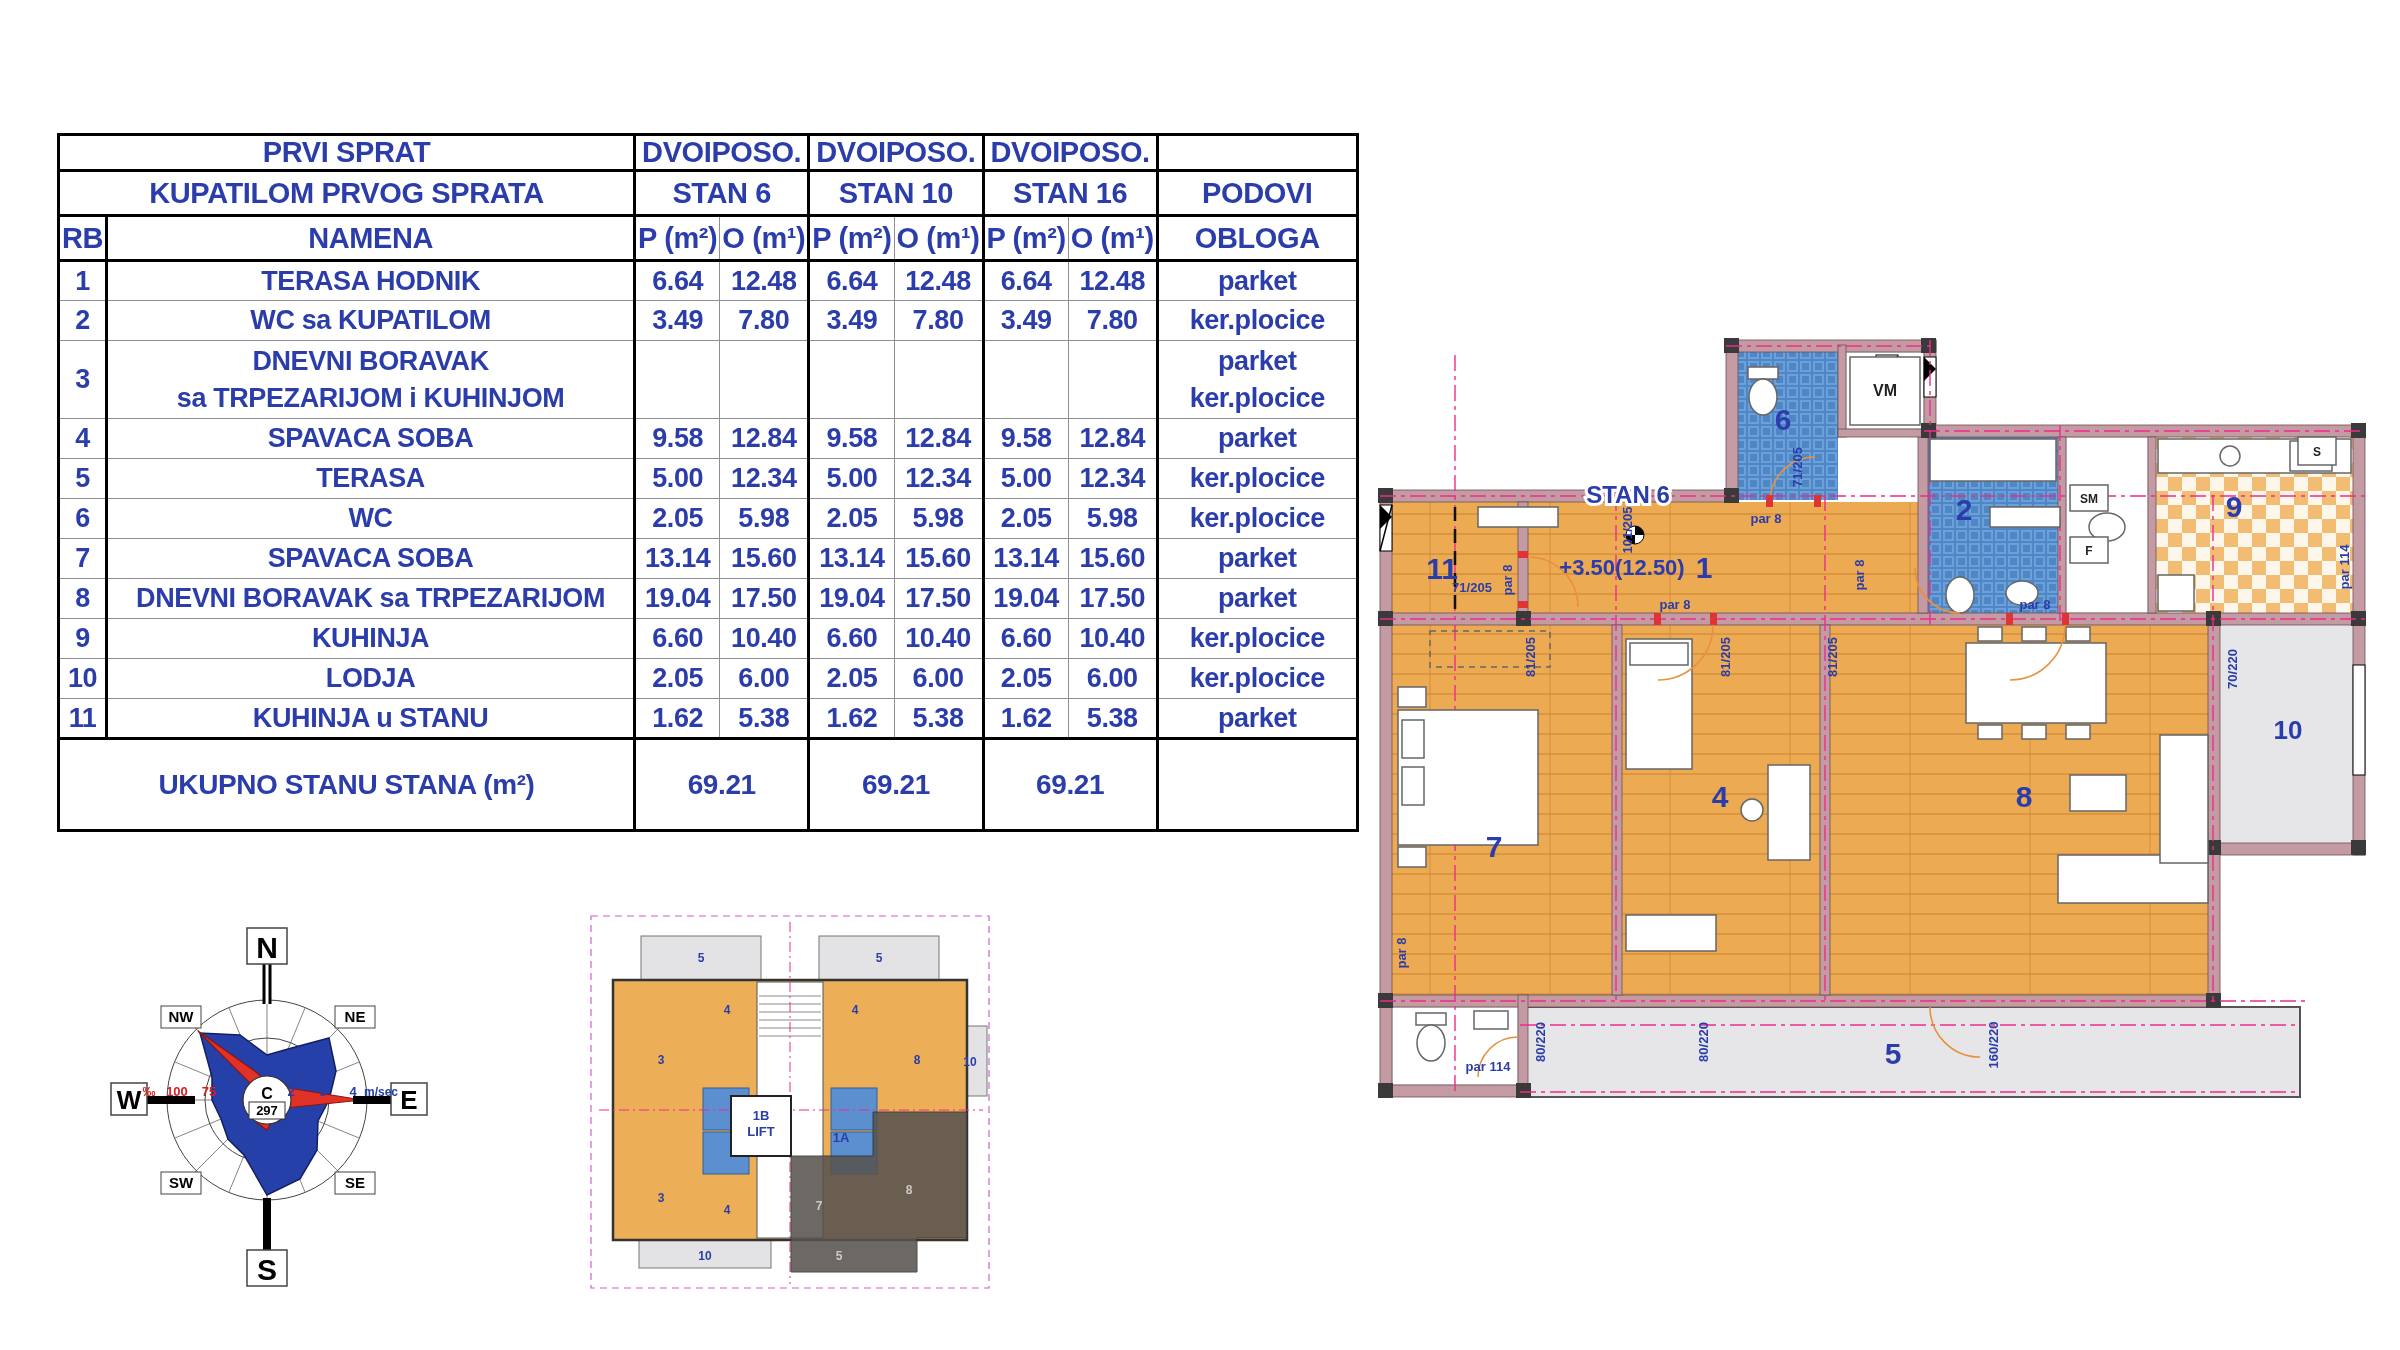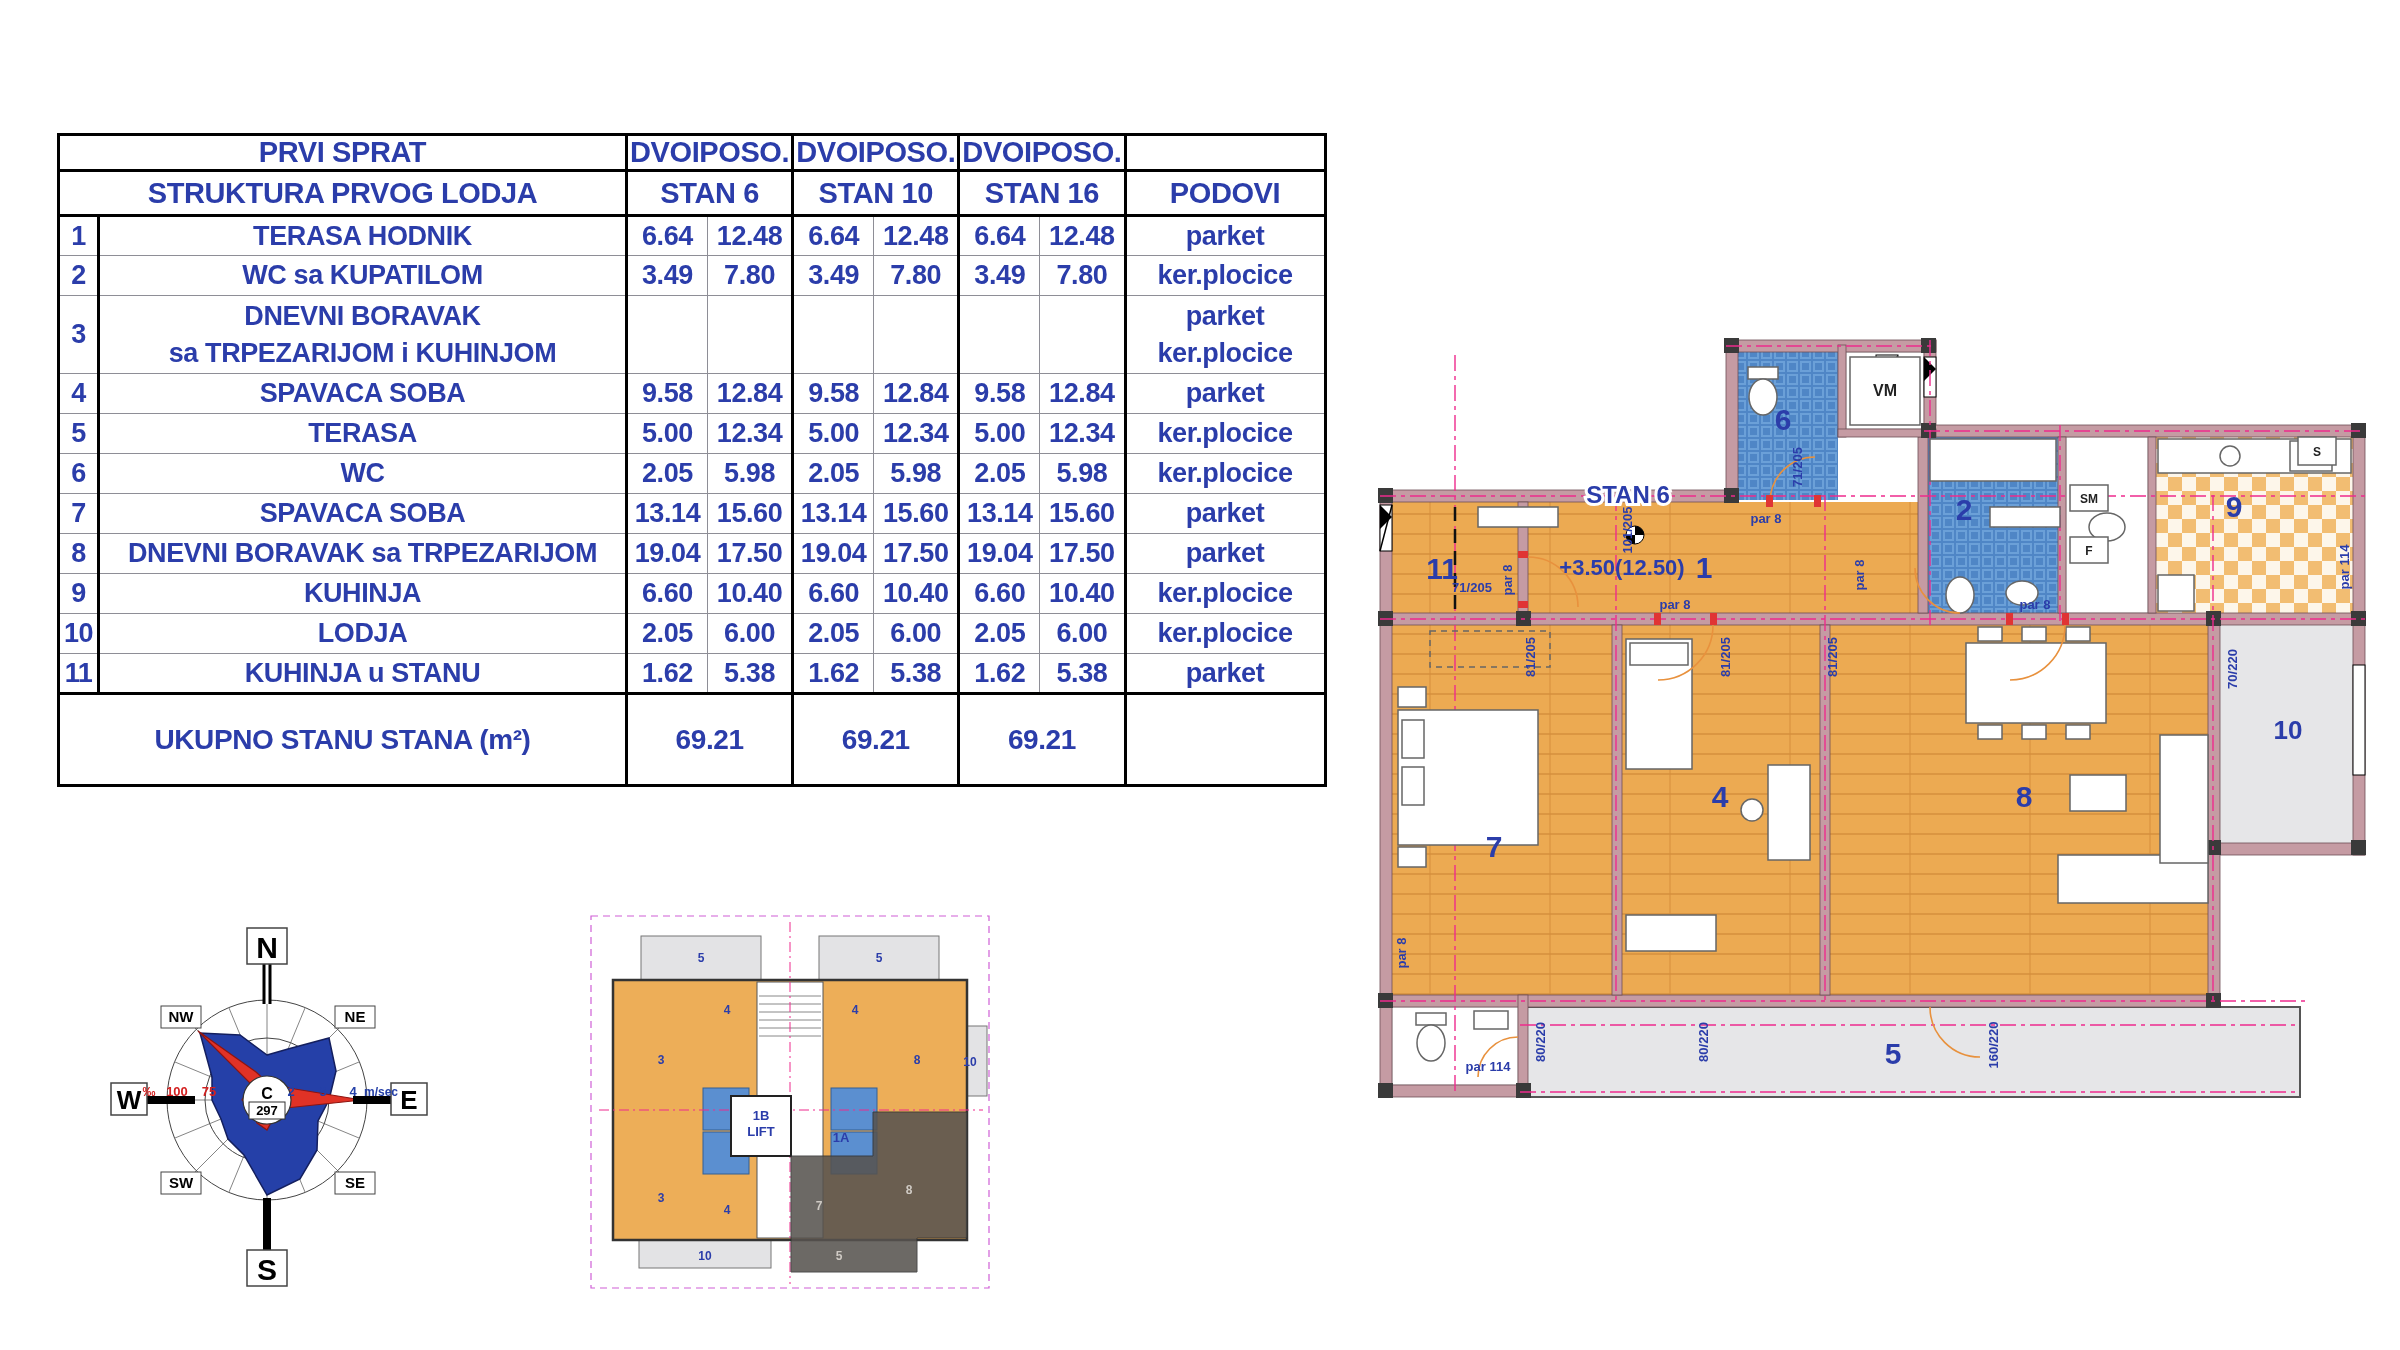--- a/index.html
+++ b/index.html
@@ -45,25 +45,36 @@
     </colgroup>
     <tbody>
         <tr class="h" style="height:27px">
       <td colspan="2" class="bR bB">PRVI SPRAT</td>
       <td colspan="2" class="bR bB">DVOIPOSO.</td>
       <td colspan="2" class="bR bB">DVOIPOSO.</td>
       <td colspan="2" class="bR bB">DVOIPOSO.</td>
       <td class="bB"></td>
     </tr>
     <tr class="h" style="height:45px">
-      <td colspan="2" class="bR bB">STRUKTURA PRVOG LODJA</td>
+      <td colspan="2" class="bR bB">KUPATILOM PRVOG SPRATA</td>
       <td colspan="2" class="bR bB">STAN 6</td>
       <td colspan="2" class="bR bB">STAN 10</td>
       <td colspan="2" class="bR bB">STAN 16</td>
       <td class="bB">PODOVI</td>
+    </tr>
+    <tr class="h" style="height:45px">
+      <td class="bR bB">RB</td>
+      <td class="bR bB">NAMENA</td>
+      <td class="bB">P (m²)</td>
+      <td class="bR bB">O (m¹)</td>
+      <td class="bB">P (m²)</td>
+      <td class="bR bB">O (m¹)</td>
+      <td class="bB">P (m²)</td>
+      <td class="bR bB">O (m¹)</td>
+      <td class="bB">OBLOGA</td>
     </tr>
 
     <tr style="height:40px">
       <td class="bR">1</td>
       <td class="bR">TERASA HODNIK</td>
       <td>6.64</td>
       <td class="bR">12.48</td>
       <td>6.64</td>
       <td class="bR">12.48</td>
       <td>6.64</td>

